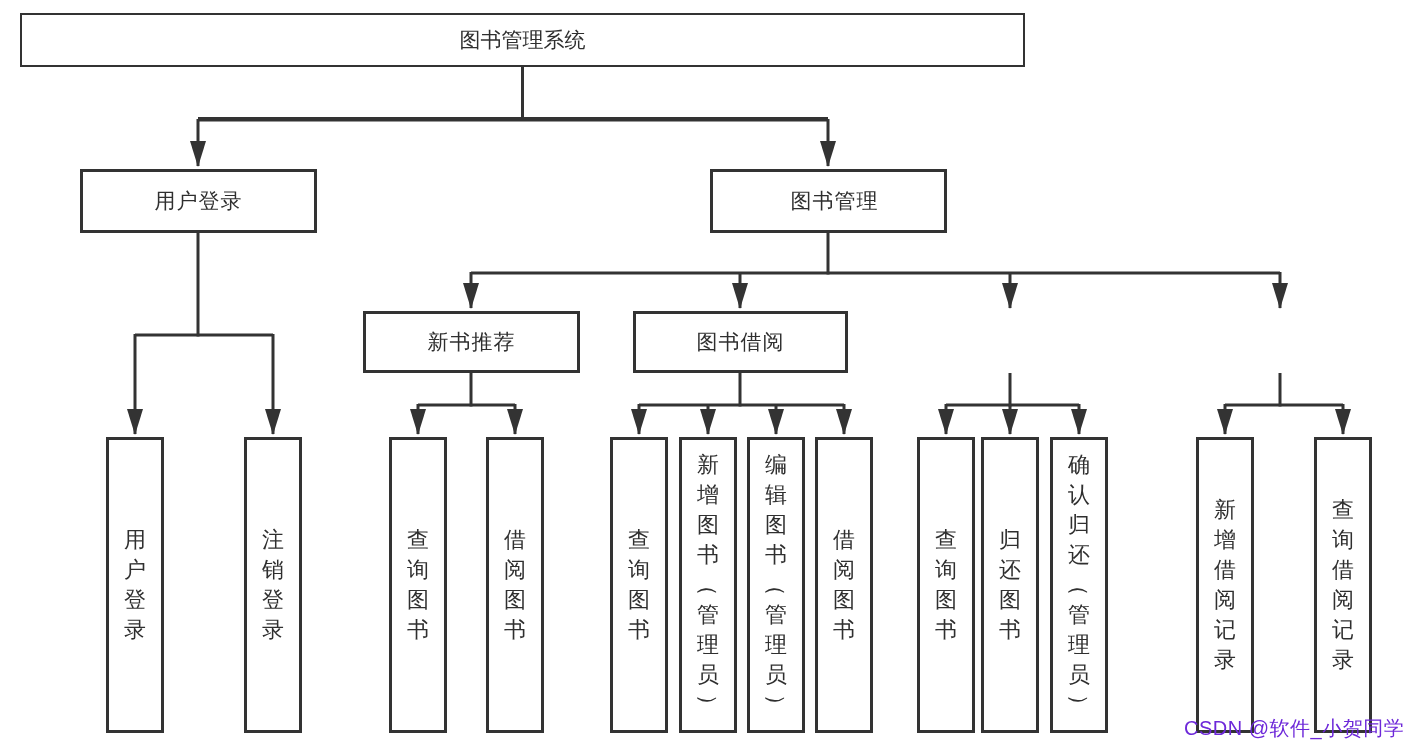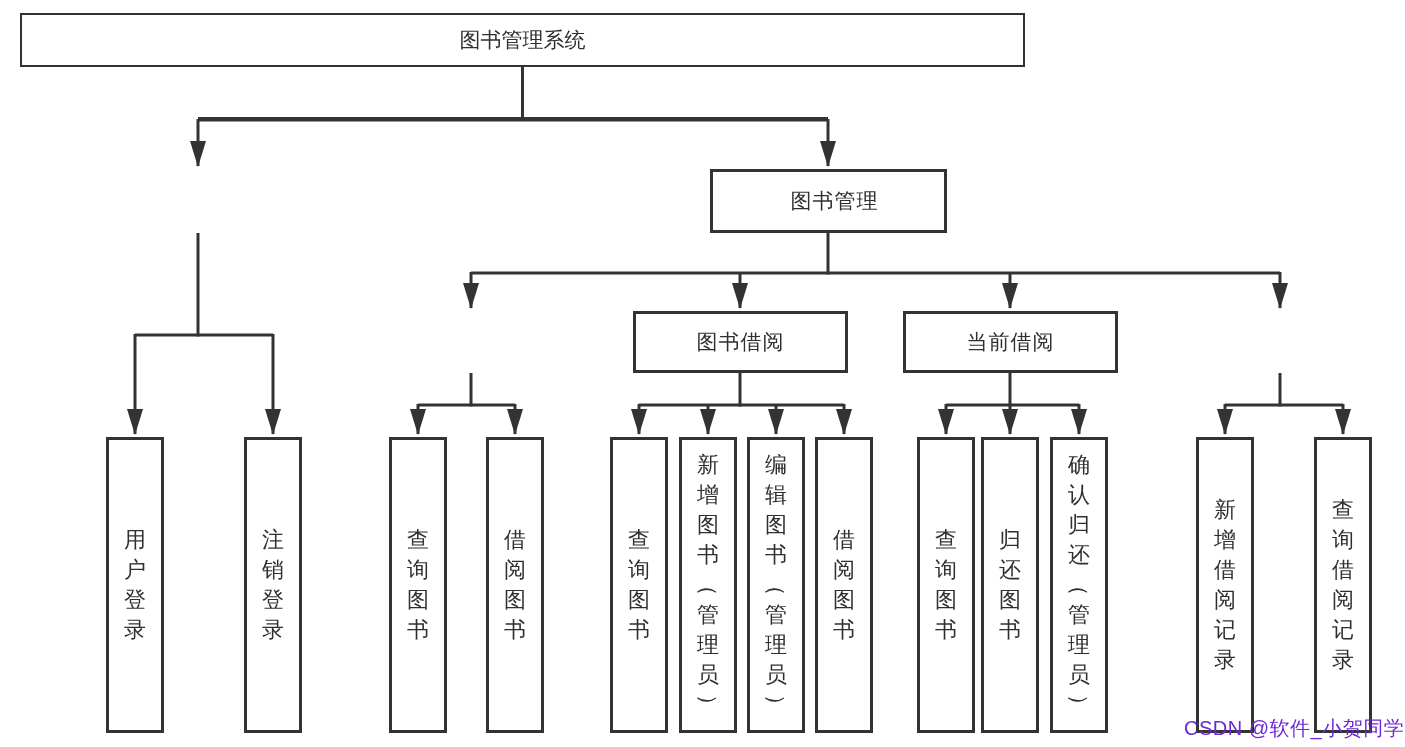--- a/index.html
+++ b/index.html
@@ -75,29 +75,32 @@
       <path d="M1225,405 H1343"></path>
       <path d="M1225,404 V434" marker-end="url(#arw)"></path>
       <path d="M1343,404 V434" marker-end="url(#arw)"></path>
     </g>
   </svg>
 
   <div class="node node-root" style="left:20px;top:13px;width:1005px;height:54px;">
     <span>图书管理系统</span>
   </div>
 
+  <div class="node node-h" style="left:80px;top:169px;width:237px;height:64px;">
+    <span>用户登录</span>
+  </div>
   <div class="node node-h" style="left:710px;top:169px;width:237px;height:64px;padding-left:12px;">
     <span>图书管理</span>
   </div>
 
+  <div class="node node-h" style="left:363px;top:311px;width:217px;height:62px;">
+    <span>新书推荐</span>
+  </div>
   <div class="node node-h" style="left:633px;top:311px;width:215px;height:62px;">
     <span>图书借阅</span>
-  </div>
-  <div class="node node-h" style="left:903px;top:311px;width:215px;height:62px;">
-    <span>当前借阅</span>
   </div>
 
   <div class="node node-v" style="left:106px;top:437px;width:58px;height:296px;">
     <span class="vcol">
         <span class="vchar">用</span>
         <span class="vchar">户</span>
         <span class="vchar">登</span>
         <span class="vchar">录</span>
       </span>
   </div>

